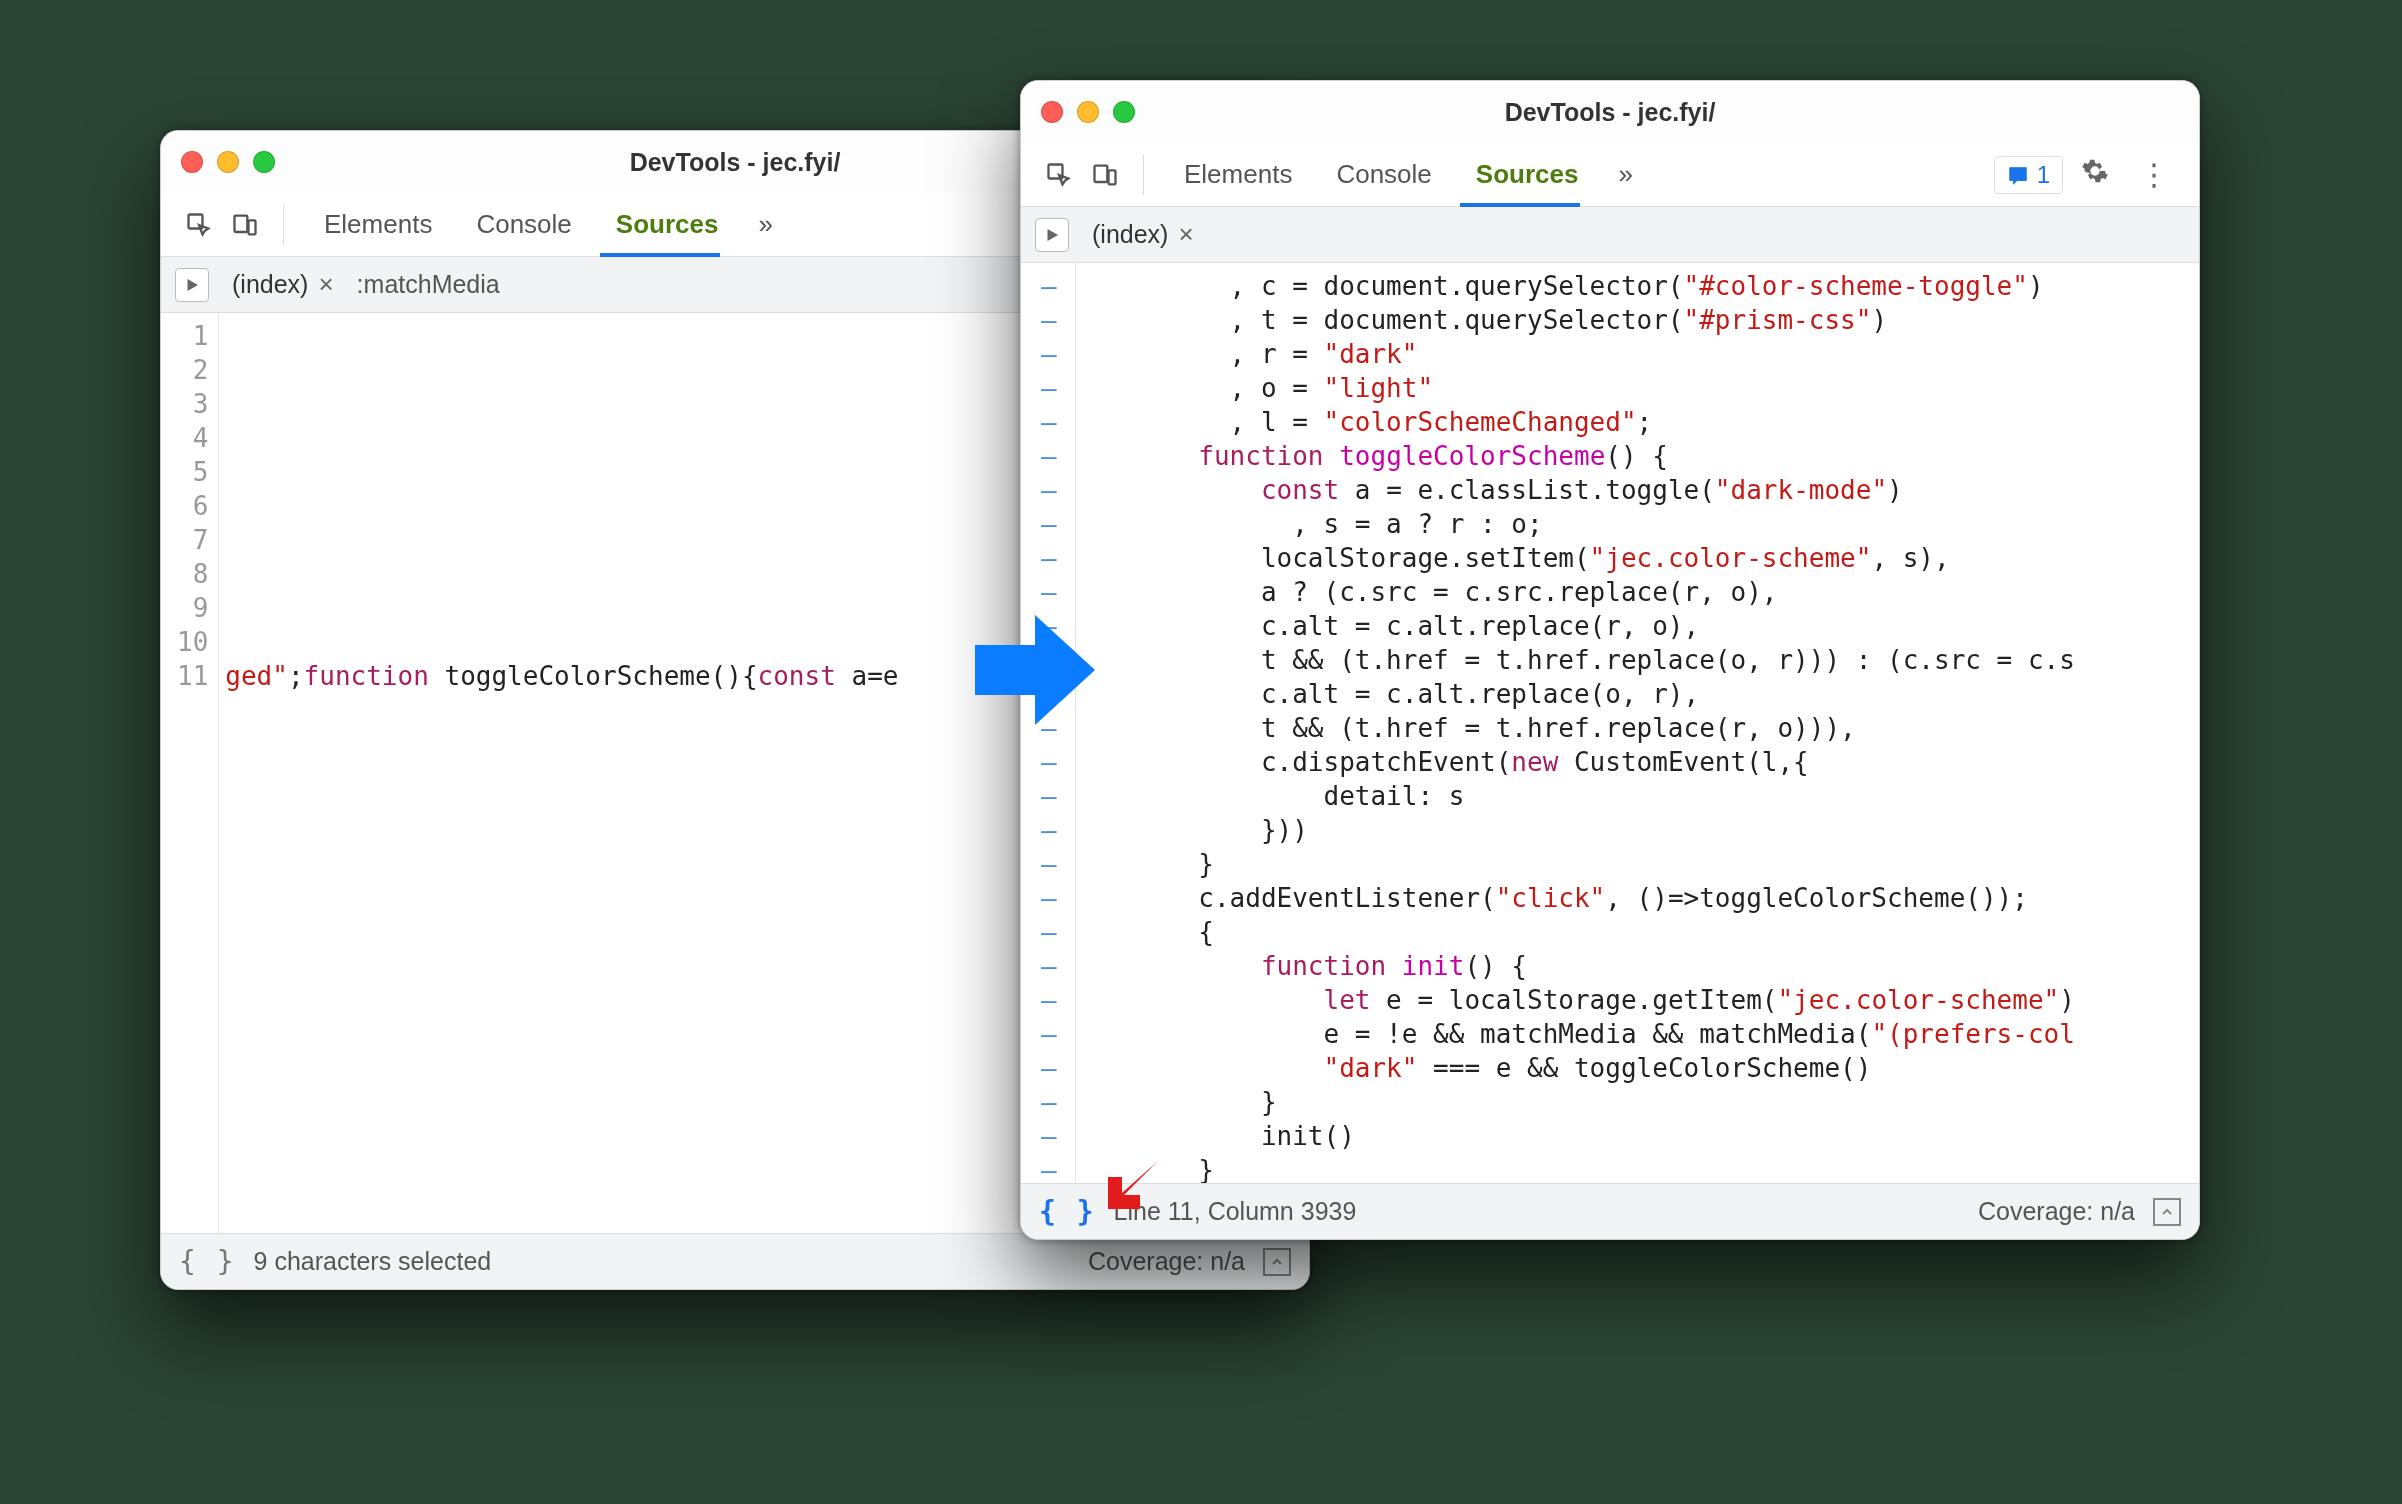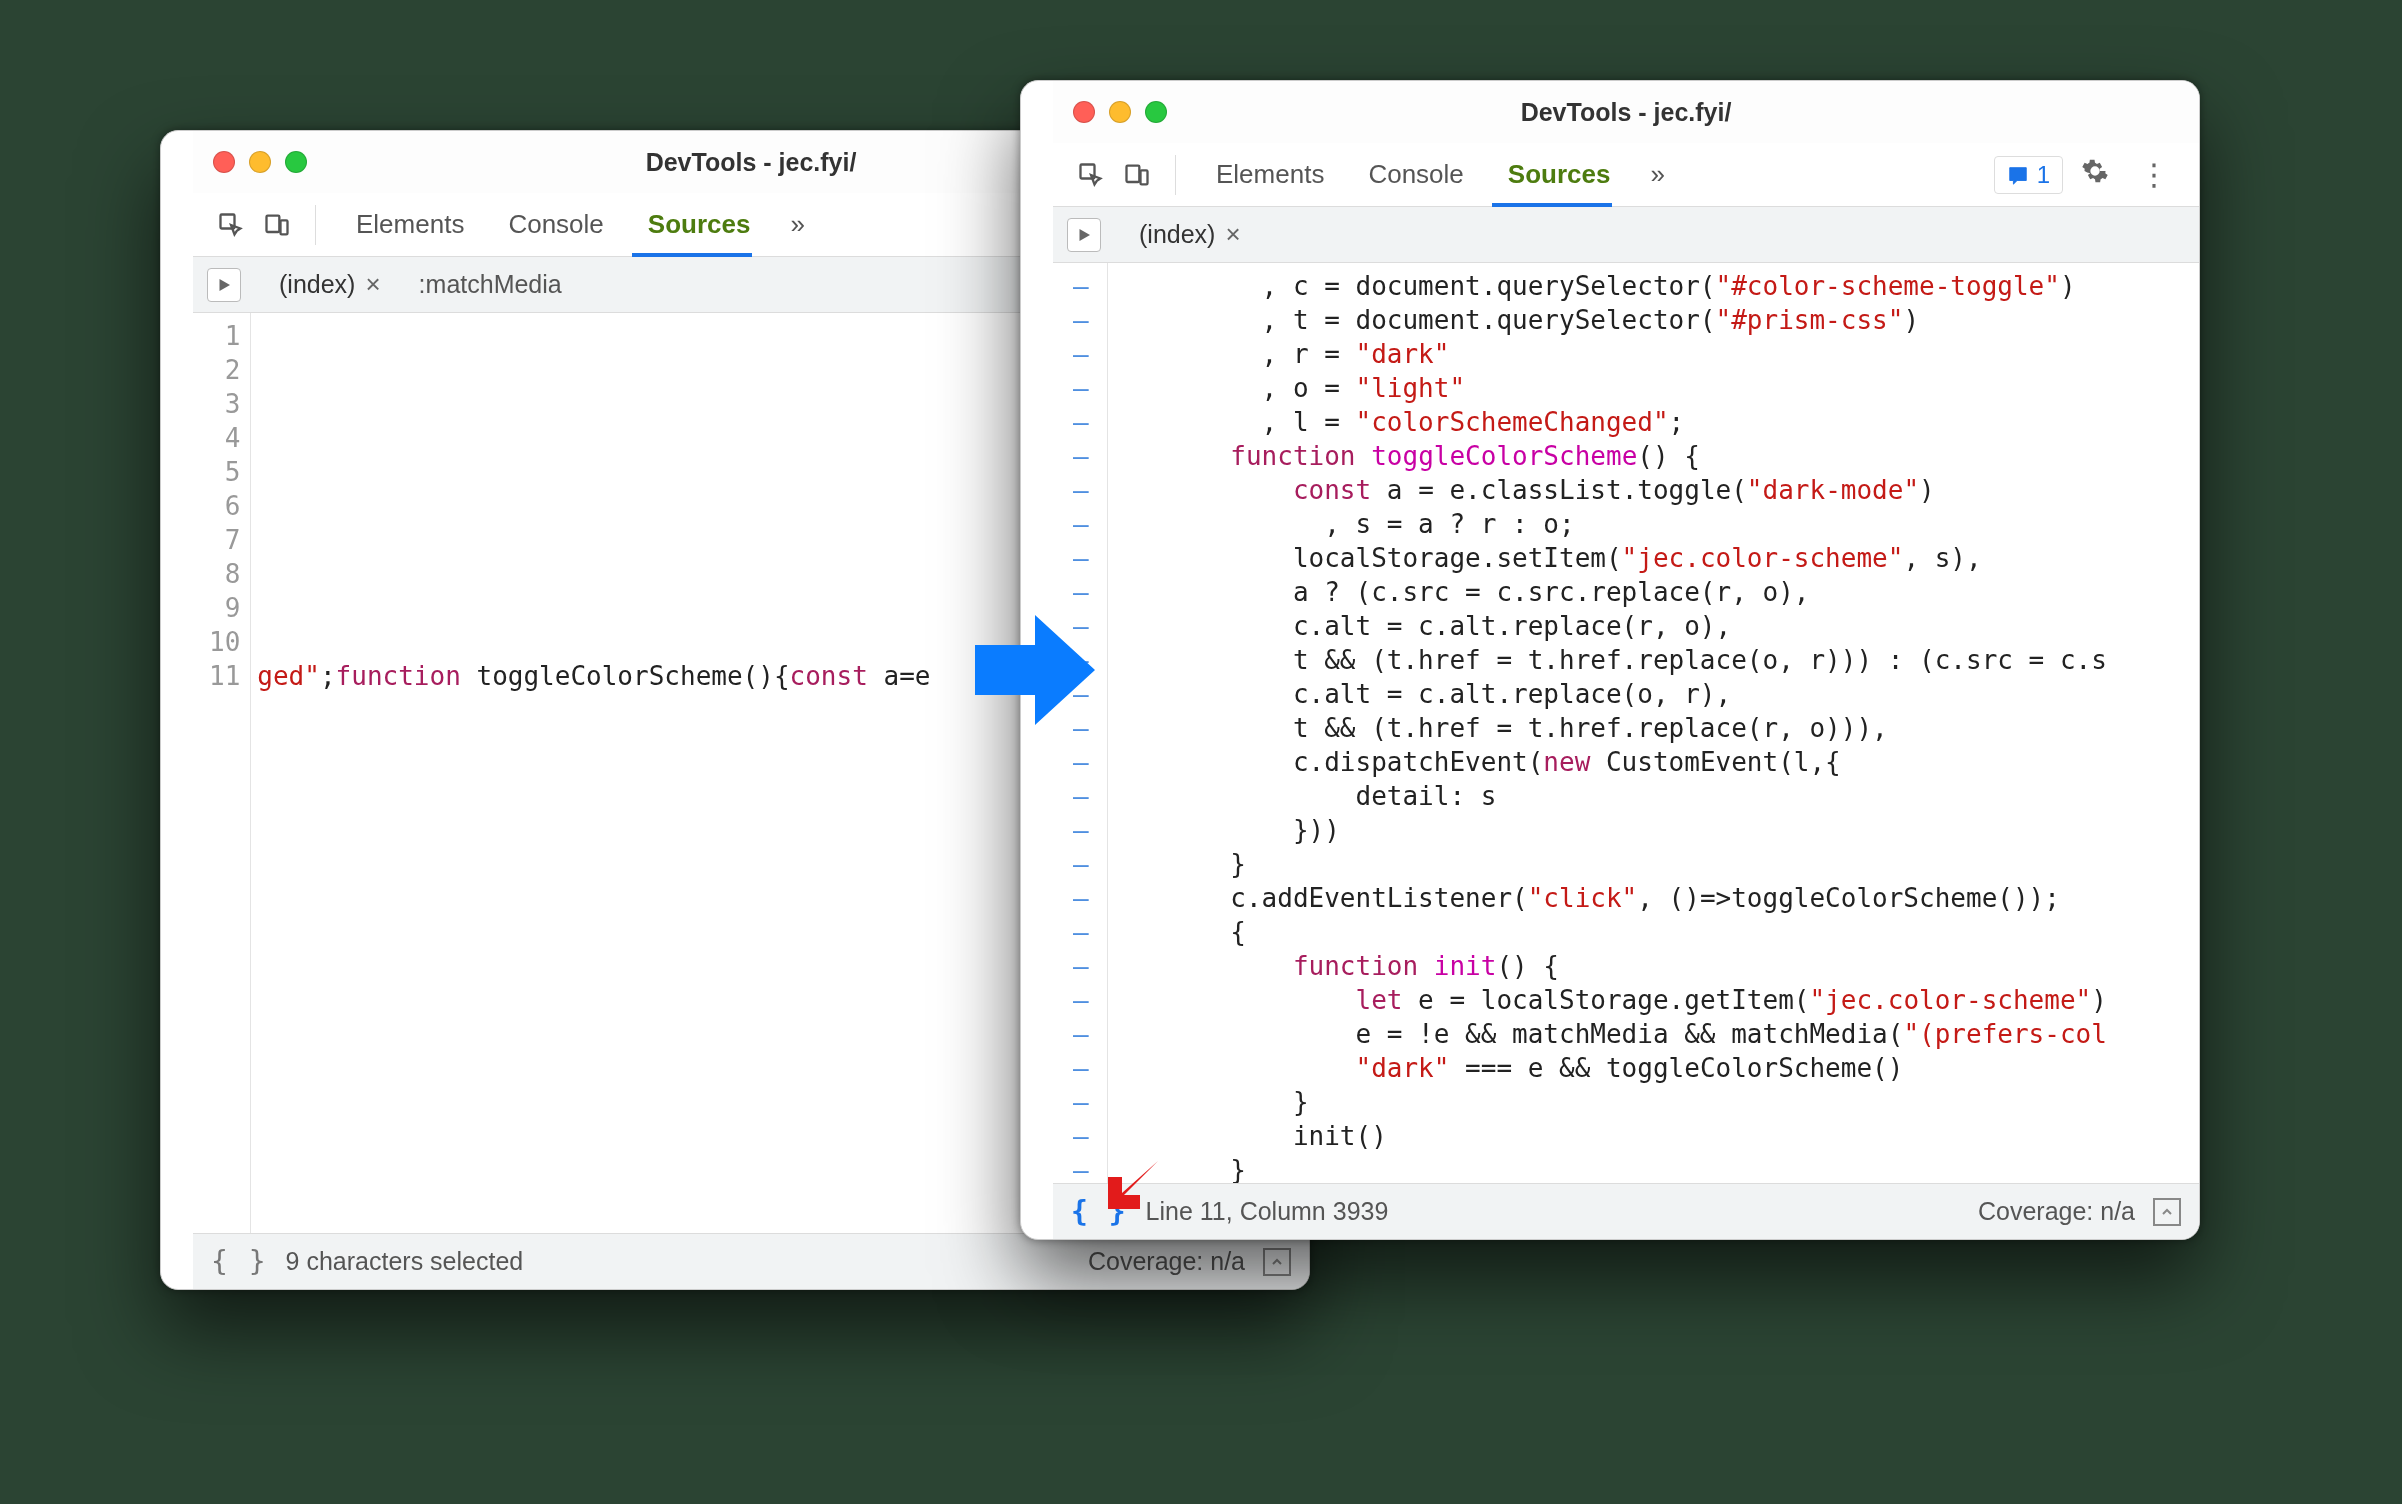--- a/index.html
+++ b/index.html
@@ -11,21 +11,20 @@
     height:1504px;
     position:relative;
   }
   .window {
     position:absolute;
     background:#fff;
     border-radius:18px;
     box-shadow: 0 40px 80px rgba(0,0,0,0.6), 0 0 10px rgba(0,0,0,0.4);
     overflow:hidden;
     border:1px solid #ccc;
-    padding-left:32px;
   }
   .titlebar {
     height:62px;
     display:flex;
     align-items:center;
     padding:0 20px;
     background:#fdfdfd;
     position:relative;
   }
   .traffic { display:flex; gap:14px; }
@@ -52,21 +51,21 @@
   .badge-btn { display:flex; align-items:center; gap:8px; border:1px solid #ddd; border-radius:4px; padding:4px 12px; color:#1a73e8; font-size:24px;}
   .badge-btn svg{stroke:#1a73e8;}
   .gear,.kebab{font-size:30px;color:#666;padding:0 12px;}
   .subbar {
     height:56px;
     background:#f1f3f4;
     border-bottom:1px solid #dcdcdc;
     display:flex;
     align-items:center;
     padding:0 14px;
-    gap:28px;
+    gap:13px;
   }
   .subbar .play{width:34px;height:34px;display:flex;align-items:center;justify-content:center;border:1px solid #bbb;border-radius:4px;background:#fff;}
   .filetab{display:flex;align-items:center;gap:10px;font-size:25px;color:#333;padding:4px 10px;}
   .filetab .close{font-size:26px;color:#666;}
   .formatted{color:#555;font-size:25px;}
   .editor{display:flex;flex:1;min-height:0;font-family:ui-monospace,Menlo,monospace;font-size:26px;line-height:34px;}
   .gutter{background:#fff;border-right:1px solid #e4e4e4;color:#999;text-align:right;padding:6px 10px 6px 16px;user-select:none;}
   .gutter div{height:34px;}
   .code{flex:1;overflow:hidden;padding:6px 0 6px 6px;white-space:pre;color:#222;}
   .code .ln{height:34px;}

